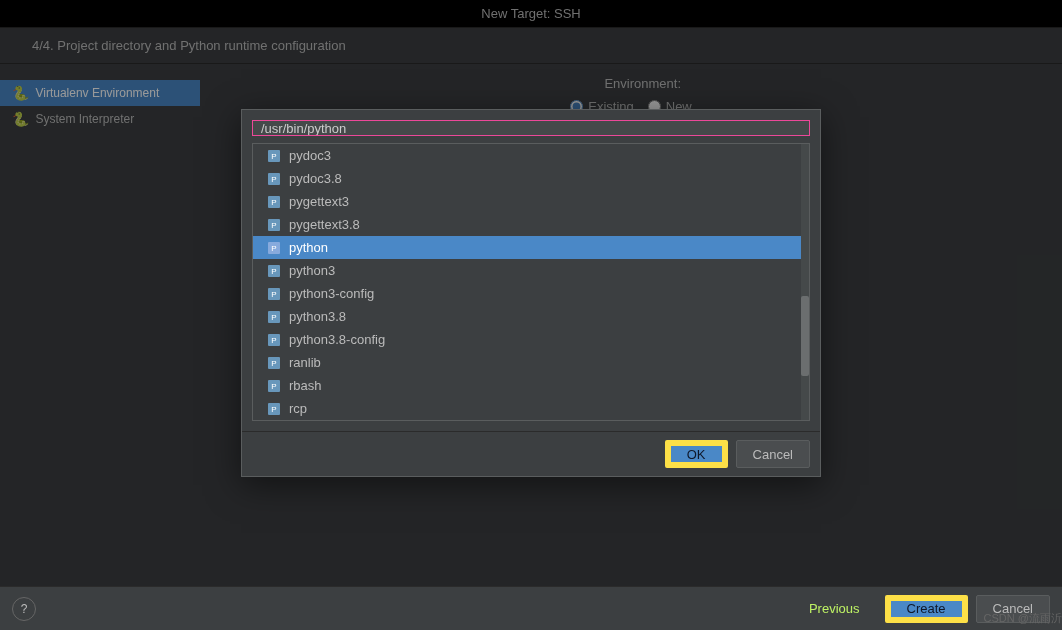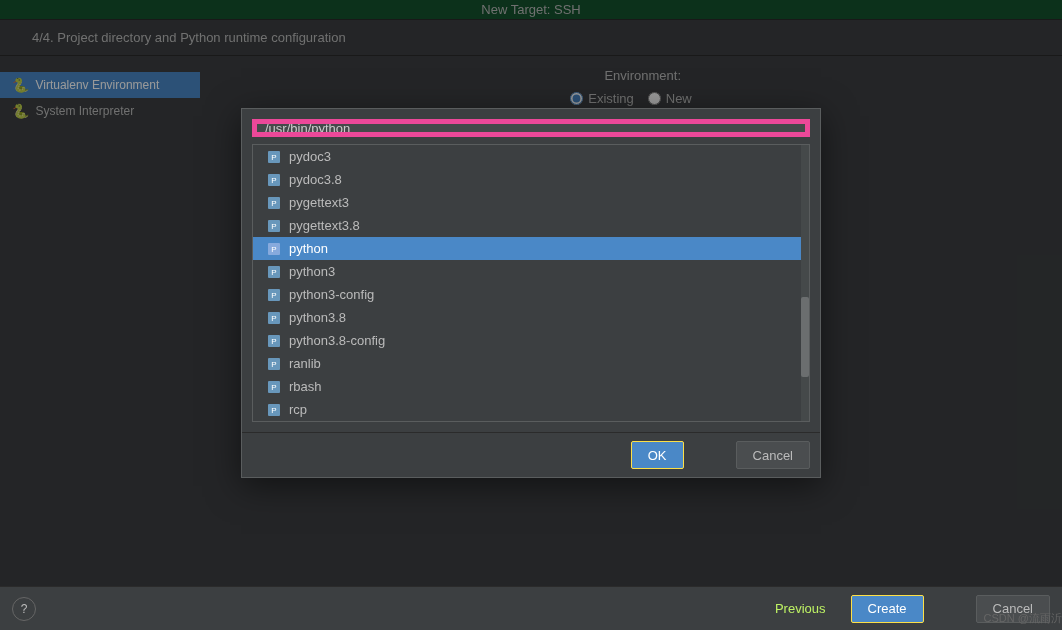--- a/index.html
+++ b/index.html
@@ -10,22 +10,22 @@
       font-family: 'Segoe UI', Arial, sans-serif;
       font-size: 13px;
       color: #bbbbbb;
       overflow: hidden;
       position: relative;
     }
 
     
     .title-bar {
       width: 100%;
-      height: 20px;
-      background: #14532d;
+      height: 28px;
+      background: #000000;
       display: flex;
       align-items: center;
       justify-content: center;
       border-bottom: 1px solid #2b2b2b;
       color: #bbbbbb;
       font-size: 13px;
     }
 
     
     .subtitle-bar {
@@ -204,29 +204,28 @@
       font-size: 13px;
       cursor: pointer;
       border-radius: 2px;
       height: 28px;
       display: flex;
       align-items: center;
     }
 
     .btn-default {
       background: #4a88c7;
-      border: 1px solid #fde047;
-      color: #ffffff;
+      border: 6px solid #fde047;
+      color: #0f172a;
     }
 
     .btn-secondary {
       background: #4a4d4f;
       border: 1px solid #5a5d5e;
       color: #bbbbbb;
-      margin-left: 44px;
     }
 
     .btn-disabled {
       background: transparent;
       border: 1px solid transparent;
       color: #bef264;
       cursor: default;
     }
 
     
@@ -292,21 +291,21 @@
       padding: 10px;
       display: flex;
       flex-direction: column;
       flex: 1;
       overflow: hidden;
     }
 
     .modal-path-input {
       width: 100%;
       background: #45494a;
-      border: 5px solid #ec4899;
+      border: 1px solid #ec4899;
       color: #cccccc;
       padding: 4px 8px;
       font-size: 13px;
       height: 16px;
       margin-bottom: 7px;
     }
 
     .modal-list {
       flex: 1;
       overflow: hidden;

